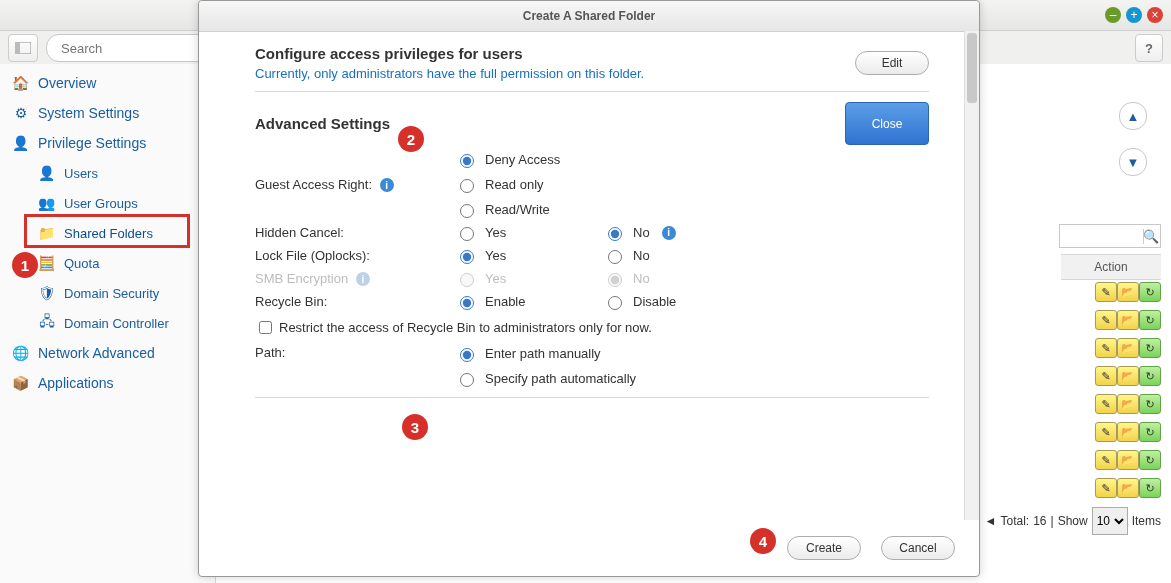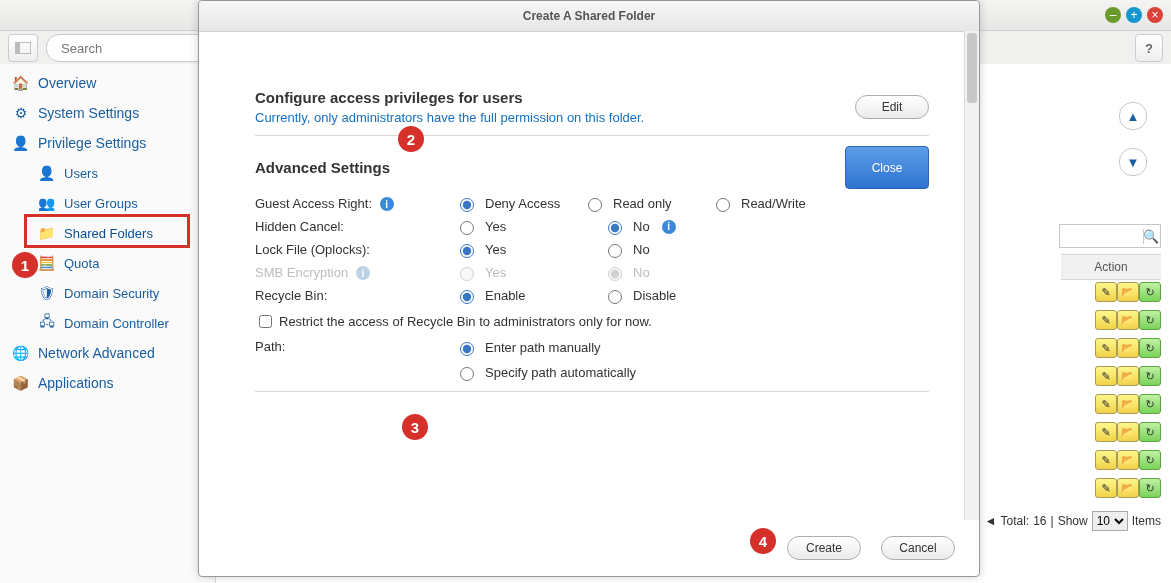--- a/index.html
+++ b/index.html
@@ -31,25 +31,25 @@
   .right-pane{position:absolute;left:216px;top:64px;right:0;bottom:0;background:#fff;}
   .chev{position:absolute;right:24px;width:26px;height:26px;border:1px solid #c8c8c8;border-radius:13px;background:#fff;display:flex;align-items:center;justify-content:center;cursor:pointer;color:#1a5ea0;}
   .tbl-head{position:absolute;right:10px;top:190px;width:100px;text-align:center;color:#555;font-size:12px;background:#f1f1f1;border-top:1px solid #d7d7d7;border-bottom:1px solid #d7d7d7;height:24px;line-height:24px;}
   .search-mini{position:absolute;right:10px;top:160px;width:100px;height:22px;border:1px solid #c8c8c8;display:flex;align-items:center;}
   .search-mini input{border:none;outline:none;width:100%;font-size:12px;padding:0 4px;}
   .search-mini .mag{width:22px;text-align:center;color:#777;border-left:1px solid #ccc;}
   .action-row{position:absolute;right:10px;height:24px;display:flex;gap:0;}
   .act-btn{width:20px;height:18px;border:1px solid #a89a58;border-radius:3px;margin-left:0px;background:linear-gradient(#fef78a,#f2d24b);display:flex;align-items:center;justify-content:center;font-size:11px;cursor:pointer;}
   .act-btn.green{background:linear-gradient(#bff0a1,#7bd35a);border-color:#5fa346;}
   .footer-status{position:absolute;right:10px;bottom:50px;height:24px;display:flex;align-items:center;gap:4px;font-size:12px;color:#333;}
-  .footer-status select{font-size:12px;border:1px solid #aaa;height:20px;}
+  .footer-status select{font-size:12px;border:1px solid #aaa;height:28px;}
   
   .overlay{position:absolute;left:198px;top:0;width:780px;height:575px;background:#fff;border:1px solid #989898;box-shadow:0 0 10px rgba(0,0,0,0.18);z-index:100;border-radius:4px;}
   .overlay .m-title{height:30px;background:linear-gradient(#f7f7f7,#e6e6e6);border-bottom:1px solid #d0d0d0;text-align:center;line-height:30px;font-size:12px;font-weight:bold;color:#555;border-radius:4px 4px 0 0;}
-  .overlay .m-body{position:absolute;top:30px;bottom:56px;left:0;right:14px;overflow:hidden;padding:14px 36px 0 56px;margin-top:44px;}
+  .overlay .m-body{position:absolute;top:30px;bottom:56px;left:0;right:14px;overflow:hidden;padding:14px 36px 0 56px;}
   .overlay .m-footer{position:absolute;bottom:0;left:0;right:0;height:56px;display:flex;align-items:center;justify-content:flex-end;gap:20px;padding:0 24px;}
   .scrollbar{position:absolute;right:0;top:30px;bottom:56px;width:14px;background:#f1f1f1;border-left:1px solid #ddd;}
   .scrollbar .thumb{position:absolute;left:2px;right:2px;top:2px;height:70px;background:#c8c8c8;border-radius:3px;}
   .section{margin-bottom:10px;}
   .sec-head{display:flex;align-items:center;justify-content:space-between;}
   .sec-head h3{margin:0;font-size:15px;font-weight:bold;color:#333;}
   .sub-note{color:#1570c3;font-size:13px;margin-top:4px;}
   .btn{min-width:74px;height:24px;padding:0 14px;border:1px solid #adadad;border-radius:12px;background:linear-gradient(#fff,#ebebeb);cursor:pointer;font-size:12px;color:#333;}
   .btn.primary{background:linear-gradient(#5d9ee8,#2e73d0);border:1px solid #2a66b5;color:#fff;border-radius:4px;height:43px;min-width:84px;}
   hr.sep{border:none;border-top:1px solid #d8d8d8;margin:10px 0;}
@@ -216,21 +216,21 @@
     </div>
     <hr class="sep">
     <div class="section">
       <div class="sec-head">
         <h3>Advanced Settings</h3>
         <button class="btn primary">Close</button>
       </div>
 
       <div class="form-row">
         <span class="lbl"><span>Guest Access Right:</span> <span class="info">i</span></span>
-        <div class="opts" style="flex-direction:row;align-items:center;gap:8px">
+        <div class="opts" style="flex-direction:column;align-items:center;gap:8px">
           <label class="opt">
                 <input type="radio" name="g" checked="" style="">
                 <span>Deny Access</span>
               </label>
           <label class="opt">
                 <input type="radio" name="g" style="">
                 <span>Read only</span>
               </label>
           <label class="opt">
                 <input type="radio" name="g" style="">

